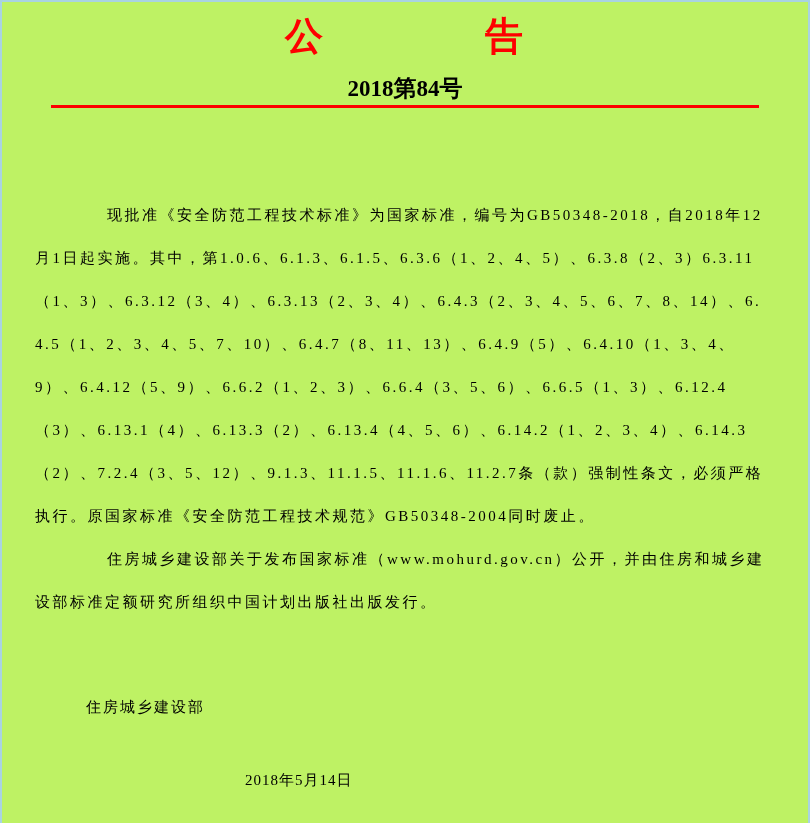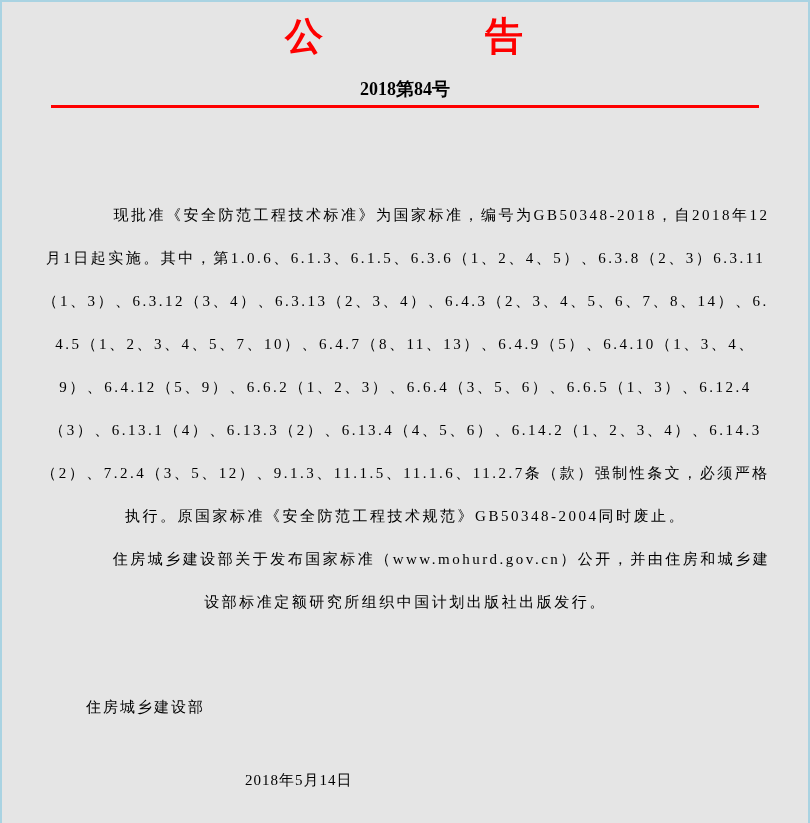--- a/index.html
+++ b/index.html
@@ -9,39 +9,39 @@
   }
   *{margin:0;padding:0;box-sizing:border-box;}
   html,body{background:#ffffff;}
   body{
     width:810px;height:823px;overflow:hidden;
     font-family:"Liberation Serif","DejaVu Serif",serif;
     color:var(--text);
   }
   .page{
     width:810px;height:823px;
-    background:#e5e5e5;
+    background:#bef264;
     border-left:2px solid var(--page-border);
     border-right:2px solid var(--page-border);
     border-top:2px solid var(--page-border);
   }
   .title{
     padding-top:10px;
     text-align:center;
     font-size:38px;
     line-height:48px;
     font-weight:bold;
     color:var(--accent-red);
     letter-spacing:2px;
     font-family:"Liberation Serif","DejaVu Serif",serif;
   }
   .doc-number{
     margin-top:18px;
     text-align:center;
-    font-size:18px;
+    font-size:23px;
     line-height:22px;
     font-weight:bold;
     font-family:"Liberation Serif","DejaVu Serif",serif;
   }
   .rule{
     margin:5px 49px 0 49px;
     height:0;
     border-top:3px solid var(--accent-red);
   }
   .heading{
@@ -50,21 +50,21 @@
     font-size:18px;
     line-height:24px;
     font-weight:bold;
     font-family:"Liberation Sans","DejaVu Sans",sans-serif;
   }
   .body-text{
     margin:86px 32px 0 33px;
     font-size:15px;
     line-height:43px;
     letter-spacing:2.5px;
-    text-align:center;
+    text-align:left;
     word-break:break-all;
   }
   .body-text p{
     text-indent:72px;
   }
   .signature{
     margin-top:62px;
     margin-left:84px;
     font-size:15px;
     line-height:43px;

